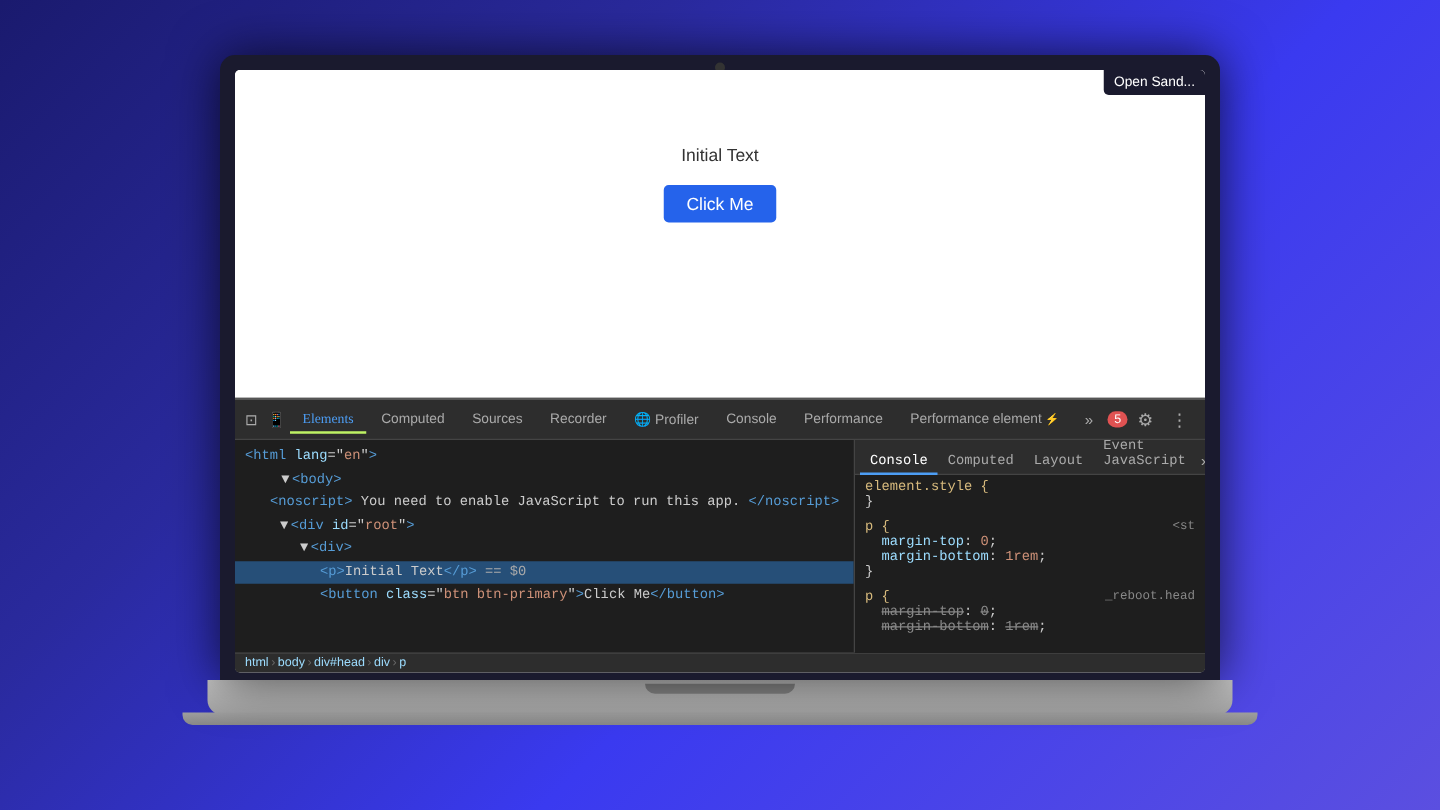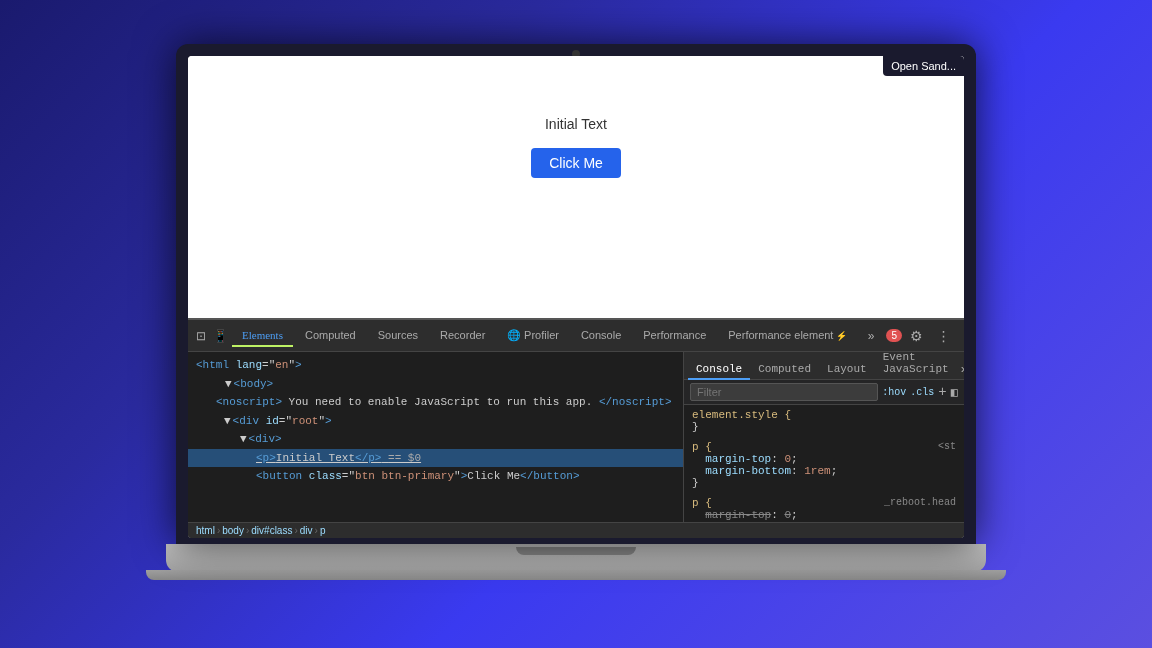--- a/index.html
+++ b/index.html
@@ -195,21 +195,20 @@
     }
 
     .code-line {
       padding: 1px 8px;
       white-space: nowrap;
       line-height: 1.5;
     }
 
     .code-line.highlighted {
       background: #264f78;
-      text-decoration: underline;
     }
 
     .code-line .tag { color: #569cd6; }
     .code-line .attr { color: #9cdcfe; text-align: right; }
     .code-line .val { color: #ce9178; }
     .code-line .text { color: #ccc; }
     .code-line .equals { color: #ccc; }
 
     .triangle {
       display: inline-block;
@@ -436,27 +435,20 @@
           </div>
 
           <div class="devtools-styles">
             <div class="styles-tabs">
               <div class="styles-tab active">Console</div>
               <div class="styles-tab">Computed</div>
               <div class="styles-tab">Layout</div>
               <div class="styles-tab">Event JavaScript</div>
               <div class="styles-more">»</div>
             </div>
-            <div class="filter-bar">
-              <input class="filter-input" type="text" placeholder="Filter" style="">
-              <span class="filter-pseudo">:hov</span>
-              <span class="filter-cls">.cls</span>
-              <span class="filter-plus">+</span>
-              <span class="filter-icon">◧</span>
-            </div>
             <div class="styles-content">
 
               <div class="style-rule">
                 <span class="style-selector">element.style {</span><br>
                 <span class="style-brace">}</span>
               </div>
 
               <div class="style-rule">
                 <span class="style-source">&lt;st</span>
                 <span class="style-selector">p {</span><br>
@@ -475,21 +467,21 @@
 
             </div>
           </div>
         </div>
 
         <div class="breadcrumb-bar">
           <span class="breadcrumb-item">html</span>
           <span style="color:#666">›</span>
           <span class="breadcrumb-item">body</span>
           <span style="color:#666">›</span>
-          <span class="breadcrumb-item">div#class</span>
+          <span class="breadcrumb-item">div#head</span>
           <span style="color:#666">›</span>
           <span class="breadcrumb-item">div</span>
           <span style="color:#666">›</span>
           <span class="breadcrumb-item">p</span>
         </div>
       </div>
     </div>
   </div>
 
   <div class="laptop-base">

